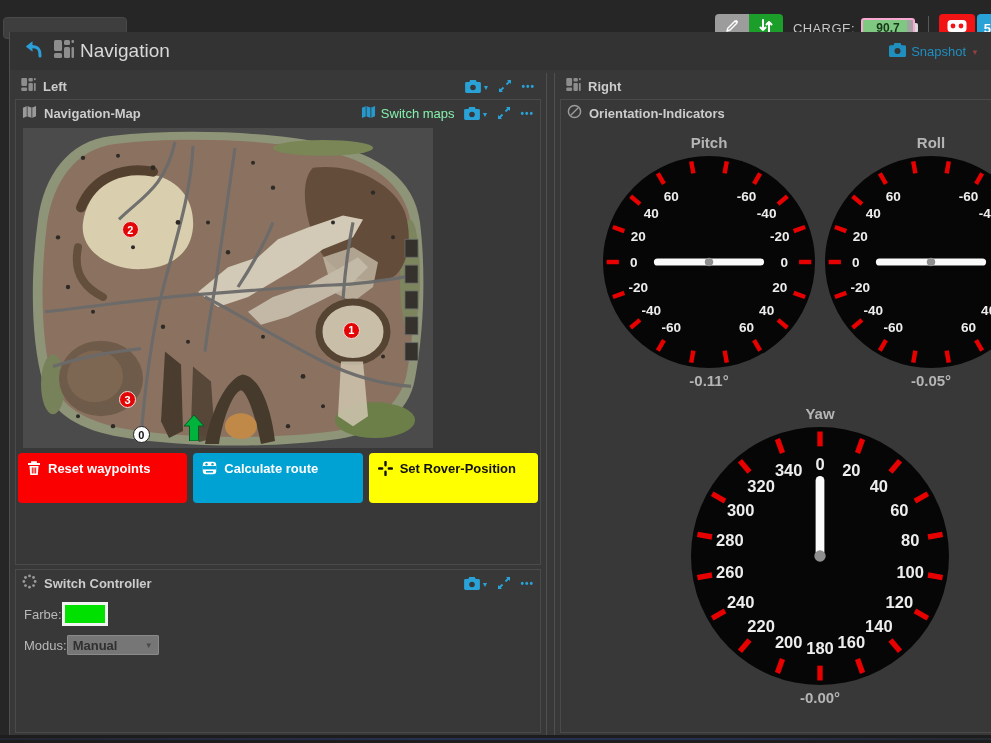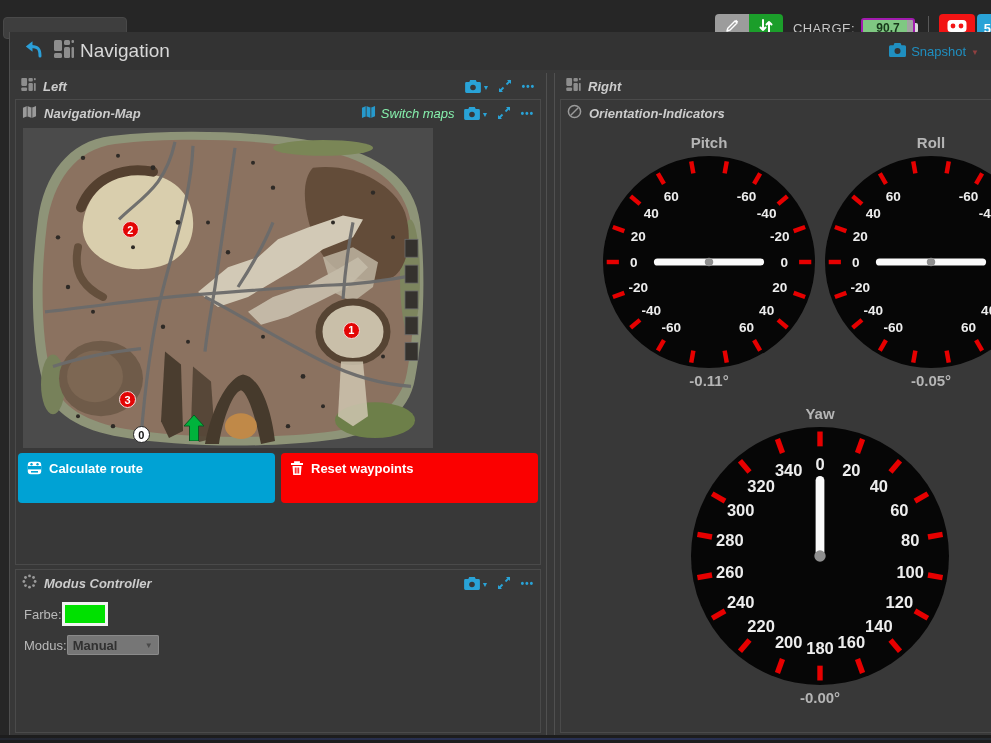--- a/index.html
+++ b/index.html
@@ -12,21 +12,21 @@
   
   .topbar { position:absolute; left:0; top:12px; width:100%; height:32px; background:#262626; }
   .tab-ghost { position:absolute; left:3px; top:5px; width:124px; height:22px;
     background:#3e3e3e; border:1px solid #494949; border-radius:4px; }
   .topbar-right { position:absolute; right:-14px; top:0; height:32px; display:flex; align-items:center; }
   .btn-pair { display:flex; height:28px; }
   .tb-btn { width:34px; height:28px; display:flex; align-items:center; justify-content:center; cursor:pointer; }
   .pencil-btn { background:#9c9c9c; border-radius:4px 0 0 4px; }
   .updown-btn { background:#1b9e2a; border-radius:0 4px 4px 0; }
   .charge-label { font-size:13px; color:#c6c6c6; margin:0 6px 0 10px; letter-spacing:0.4px; }
-  .battery { position:relative; width:54px; height:20px; border:2px solid #a21caf; border-radius:3px;
+  .battery { position:relative; width:54px; height:20px; border:2px solid #f9a8d4; border-radius:3px;
     background:#a3a3a3; overflow:hidden; }
   .battery-fill { position:absolute; left:0; top:0; bottom:0; background:#7fc882; }
   .battery-text { position:absolute; inset:0; display:flex; align-items:center; justify-content:center;
     font-size:12px; font-weight:bold; color:#17391a; }
   .battery-nub { width:3px; height:10px; background:#dadada; border-radius:0 2px 2px 0; margin-right:10px; }
   .tb-sep { width:1px; height:24px; background:#585858; margin-right:10px; }
   .gamepad-btn { width:36px; height:28px; background:#f21414; border-radius:4px; display:flex;
     align-items:center; justify-content:center; margin-right:2px; cursor:pointer; }
   .speed-chip { width:28px; height:28px; background:#29a3d7; border-radius:4px; color:#fff;
     font-size:13px; font-weight:bold; display:flex; align-items:center; justify-content:center; }
@@ -42,21 +42,21 @@
   .hdr-grid-icon { margin:0 6px 0 8px; }
   .page-title { font-size:19px; color:#d8d8d8; }
   .snapshot-btn { margin-left:auto; display:flex; align-items:center; gap:5px; color:#1f8fc0;
     font-size:13px; cursor:pointer; }
   .snapshot-caret { font-size:8px; color:#8f4040; margin-top:2px; }
   
   .main { flex:1; display:flex; min-height:0; padding-top:3px; }
   .col-left { width:537px; flex-shrink:0; display:flex; flex-direction:column; border-right:1px solid #505050; padding:0 5px 2px 5px; }
   .col-right { width:531px; flex-shrink:0; margin-left:7px; border-left:1px solid #505050; display:flex; flex-direction:column; padding:0 5px 2px 5px; }
   .panel-header { height:26px; display:flex; align-items:center; gap:7px; padding:0 6px 0 6px;
-    color:#cccccc; font-size:13px; font-weight:bold; flex-shrink:0;font-style:italic; }
+    color:#cccccc; font-size:13px; font-weight:bold; flex-shrink:0; }
   .panel-header .spacer { flex:1; }
   .hdr-icons { display:flex; align-items:center; gap:9px; }
   .hdr-icon { display:flex; align-items:center; cursor:pointer; color:#29a3d7; }
   .cam-caret { font-size:7px; color:#29a3d7; margin-left:2px; margin-top:2px; }
   .ellipsis { color:#29a3d7; font-size:10px; font-weight:bold; letter-spacing:1px; cursor:pointer; }
   .switch-maps { display:flex; align-items:center; gap:5px; color:#86efac; font-size:13px; font-weight:normal; cursor:pointer; }
   .subpanel { border:1px solid #4a4a4a; background:#383838; display:flex; flex-direction:column; }
   .subpanel + .subpanel { margin-top:4px; }
   
   .map-wrap { position:relative; width:410px; height:320px; margin:2px 0 4px 7px; background:#4b4b4b; }
@@ -323,41 +323,51 @@
                 <path d="M11 0 L21 11 L15.5 11 L15.5 26 L6.5 26 L6.5 11 L1 11 Z" fill="#00b33c" stroke="#0a5a22" stroke-width="1"></path>
               </svg>
             <div class="waypoint red" style="left: 26.3%; top: 31.9%;">2</div>
                 <div class="waypoint red" style="left: 80.2%; top: 63.4%;">1</div>
                 <div class="waypoint red" style="left: 25.6%; top: 85.1%;">3</div>
                 <div class="waypoint white" style="left: 29%; top: 96%;">0</div>
               </div>
           </div>
 
           <div class="btn-row">
+            <button class="map-btn" style="background: rgb(251, 0, 0); color: rgb(255, 255, 255);">
+              <span class="bicon">
+                <svg width="14" height="15" viewBox="0 0 14 15">
+                    <path d="M1 3 H13 M5 3 V1.2 H9 V3" stroke="#fff" stroke-width="1.8" fill="none"></path>
+                    <path d="M2.5 5 H11.5 L10.8 14 H3.2 Z" fill="#fff"></path>
+                    <path d="M5.3 6.5 V12.5 M7 6.5 V12.5 M8.7 6.5 V12.5" stroke="#fb0000" stroke-width="1"></path>
+                  </svg>
+              </span>
+              <span>Reset waypoints</span>
+            </button>
             <button class="map-btn" style="background: rgb(0, 162, 212); color: rgb(255, 255, 255);">
               <span class="bicon">
                 <svg width="15" height="14" viewBox="0 0 15 14">
                     <rect x="0.8" y="0.8" width="13.4" height="12.4" rx="3" fill="#fff"></rect>
                     <rect x="0.8" y="5" width="13.4" height="3.4" fill="#00a2d4"></rect>
                     <circle cx="4.5" cy="3.2" r="1.2" fill="#00a2d4"></circle>
                     <circle cx="10.5" cy="3.2" r="1.2" fill="#00a2d4"></circle>
                     <rect x="4" y="10" width="7" height="1.6" fill="#00a2d4"></rect>
                   </svg>
               </span>
               <span>Calculate route</span>
             </button>
-            <button class="map-btn" style="background: rgb(251, 0, 0); color: rgb(255, 255, 255);">
+            <button class="map-btn" style="background: rgb(255, 255, 0); color: rgb(17, 17, 17);">
               <span class="bicon">
-                <svg width="14" height="15" viewBox="0 0 14 15">
-                    <path d="M1 3 H13 M5 3 V1.2 H9 V3" stroke="#fff" stroke-width="1.8" fill="none"></path>
-                    <path d="M2.5 5 H11.5 L10.8 14 H3.2 Z" fill="#fff"></path>
-                    <path d="M5.3 6.5 V12.5 M7 6.5 V12.5 M8.7 6.5 V12.5" stroke="#fb0000" stroke-width="1"></path>
-                  </svg>
-              </span>
-              <span>Reset waypoints</span>
+                <svg width="15" height="15" viewBox="0 0 15 15">
+                    <g stroke="#111" stroke-width="2.4" stroke-linecap="round">
+                      <path d="M7.5 1 V4.2 M7.5 10.8 V14 M1 7.5 H4.2 M10.8 7.5 H14"></path>
+                    </g>
+                  </svg>
+              </span>
+              <span>Set Rover-Position</span>
             </button>
           </div>
           <div class="map-filler"></div>
         </div>
 
         <div class="subpanel" style="flex:1;">
           <div class="panel-header">
             <span>
               <svg width="15" height="15" viewBox="0 0 16 16">
                   <g fill="#9a9a9a">
@@ -365,21 +375,21 @@
                     <circle cx="12.3" cy="3.7" r="1.5"></circle>
                     <circle cx="14" cy="8" r="1.5"></circle>
                     <circle cx="12.3" cy="12.3" r="1.5"></circle>
                     <circle cx="8" cy="14" r="1.5"></circle>
                     <circle cx="3.7" cy="12.3" r="1.5"></circle>
                     <circle cx="2" cy="8" r="1.5"></circle>
                     <circle cx="3.7" cy="3.7" r="1.5"></circle>
                   </g>
                 </svg>
             </span>
-            <span>Modus Controller</span>
+            <span>Switch Controller</span>
             <span class="spacer"></span>
             <span class="hdr-icons">
               <span class="hdr-icon">
                 <svg width="16" height="13" viewBox="0 0 17 14">
                     <path d="M5.5 0 h6 l1 2.2 h3 a1.5 1.5 0 0 1 1.5 1.5 v8.8 a1.5 1.5 0 0 1 -1.5 1.5 h-14 a1.5 1.5 0 0 1 -1.5 -1.5 v-8.8 a1.5 1.5 0 0 1 1.5 -1.5 h3 Z" fill="#29a3d7"></path>
                     <circle cx="8.5" cy="8" r="3" fill="#383838"></circle>
                   </svg>
                 <span class="cam-caret">▼</span>
               </span>
               <span class="hdr-icon">

